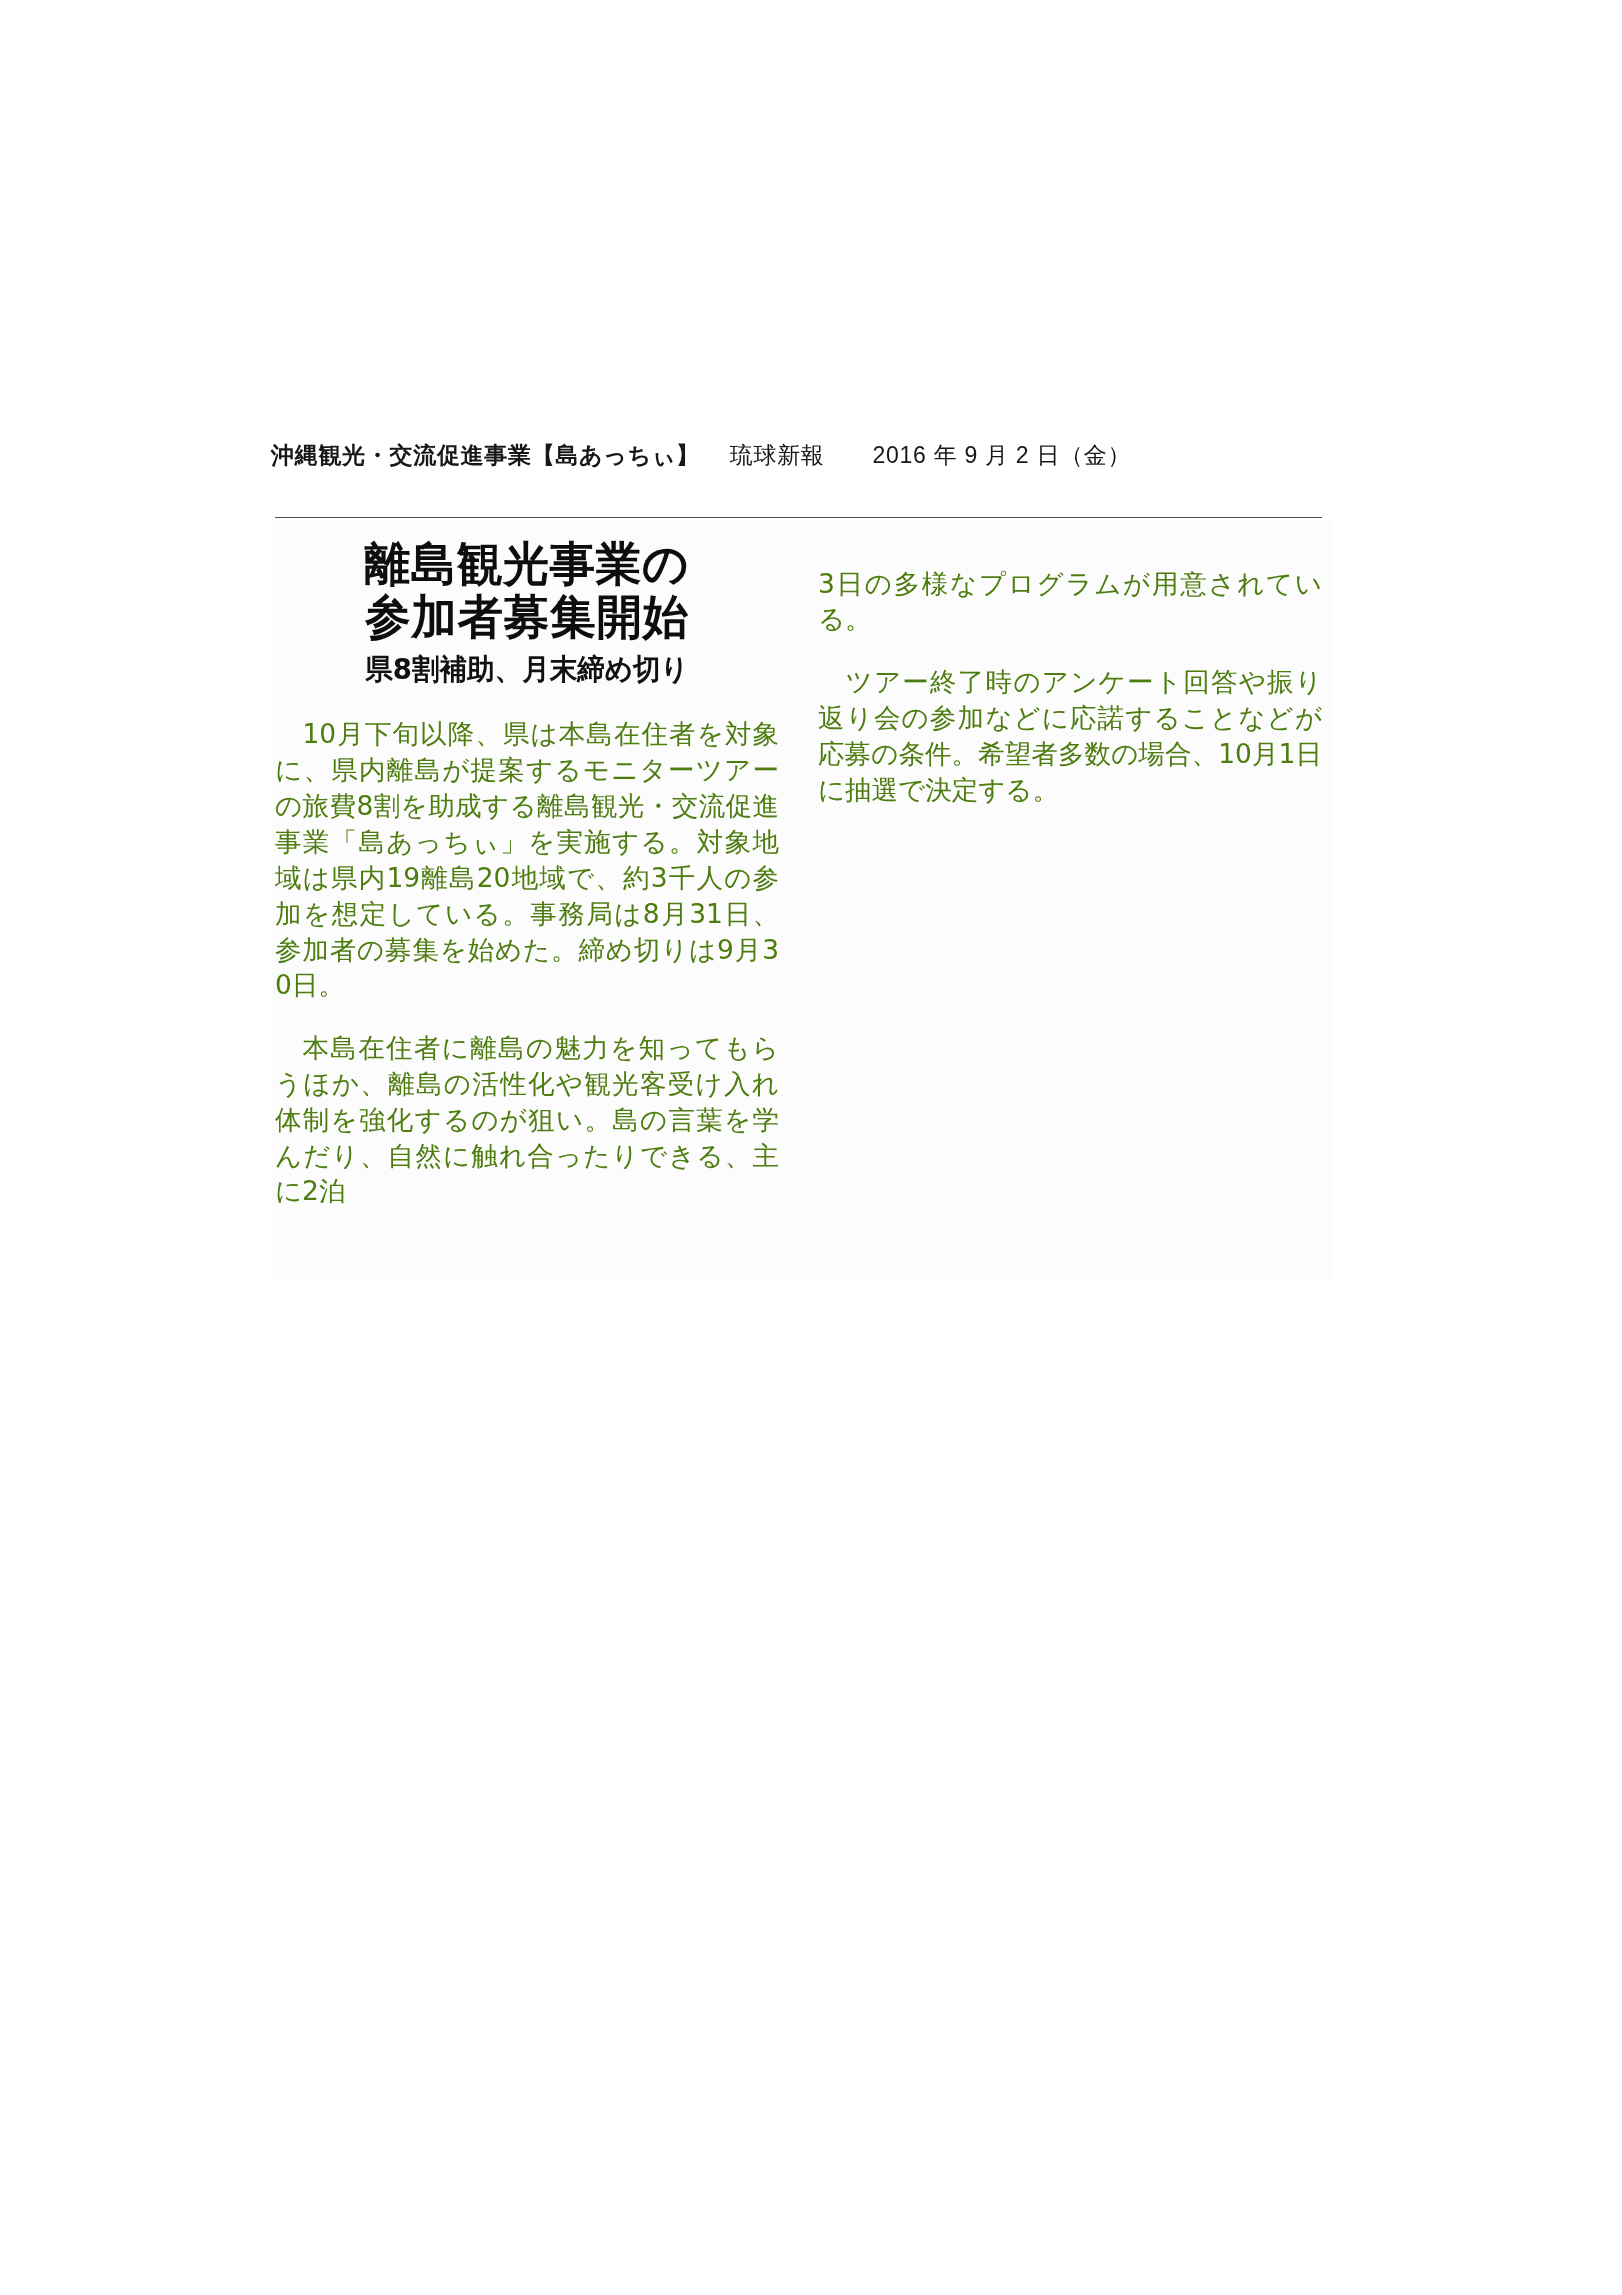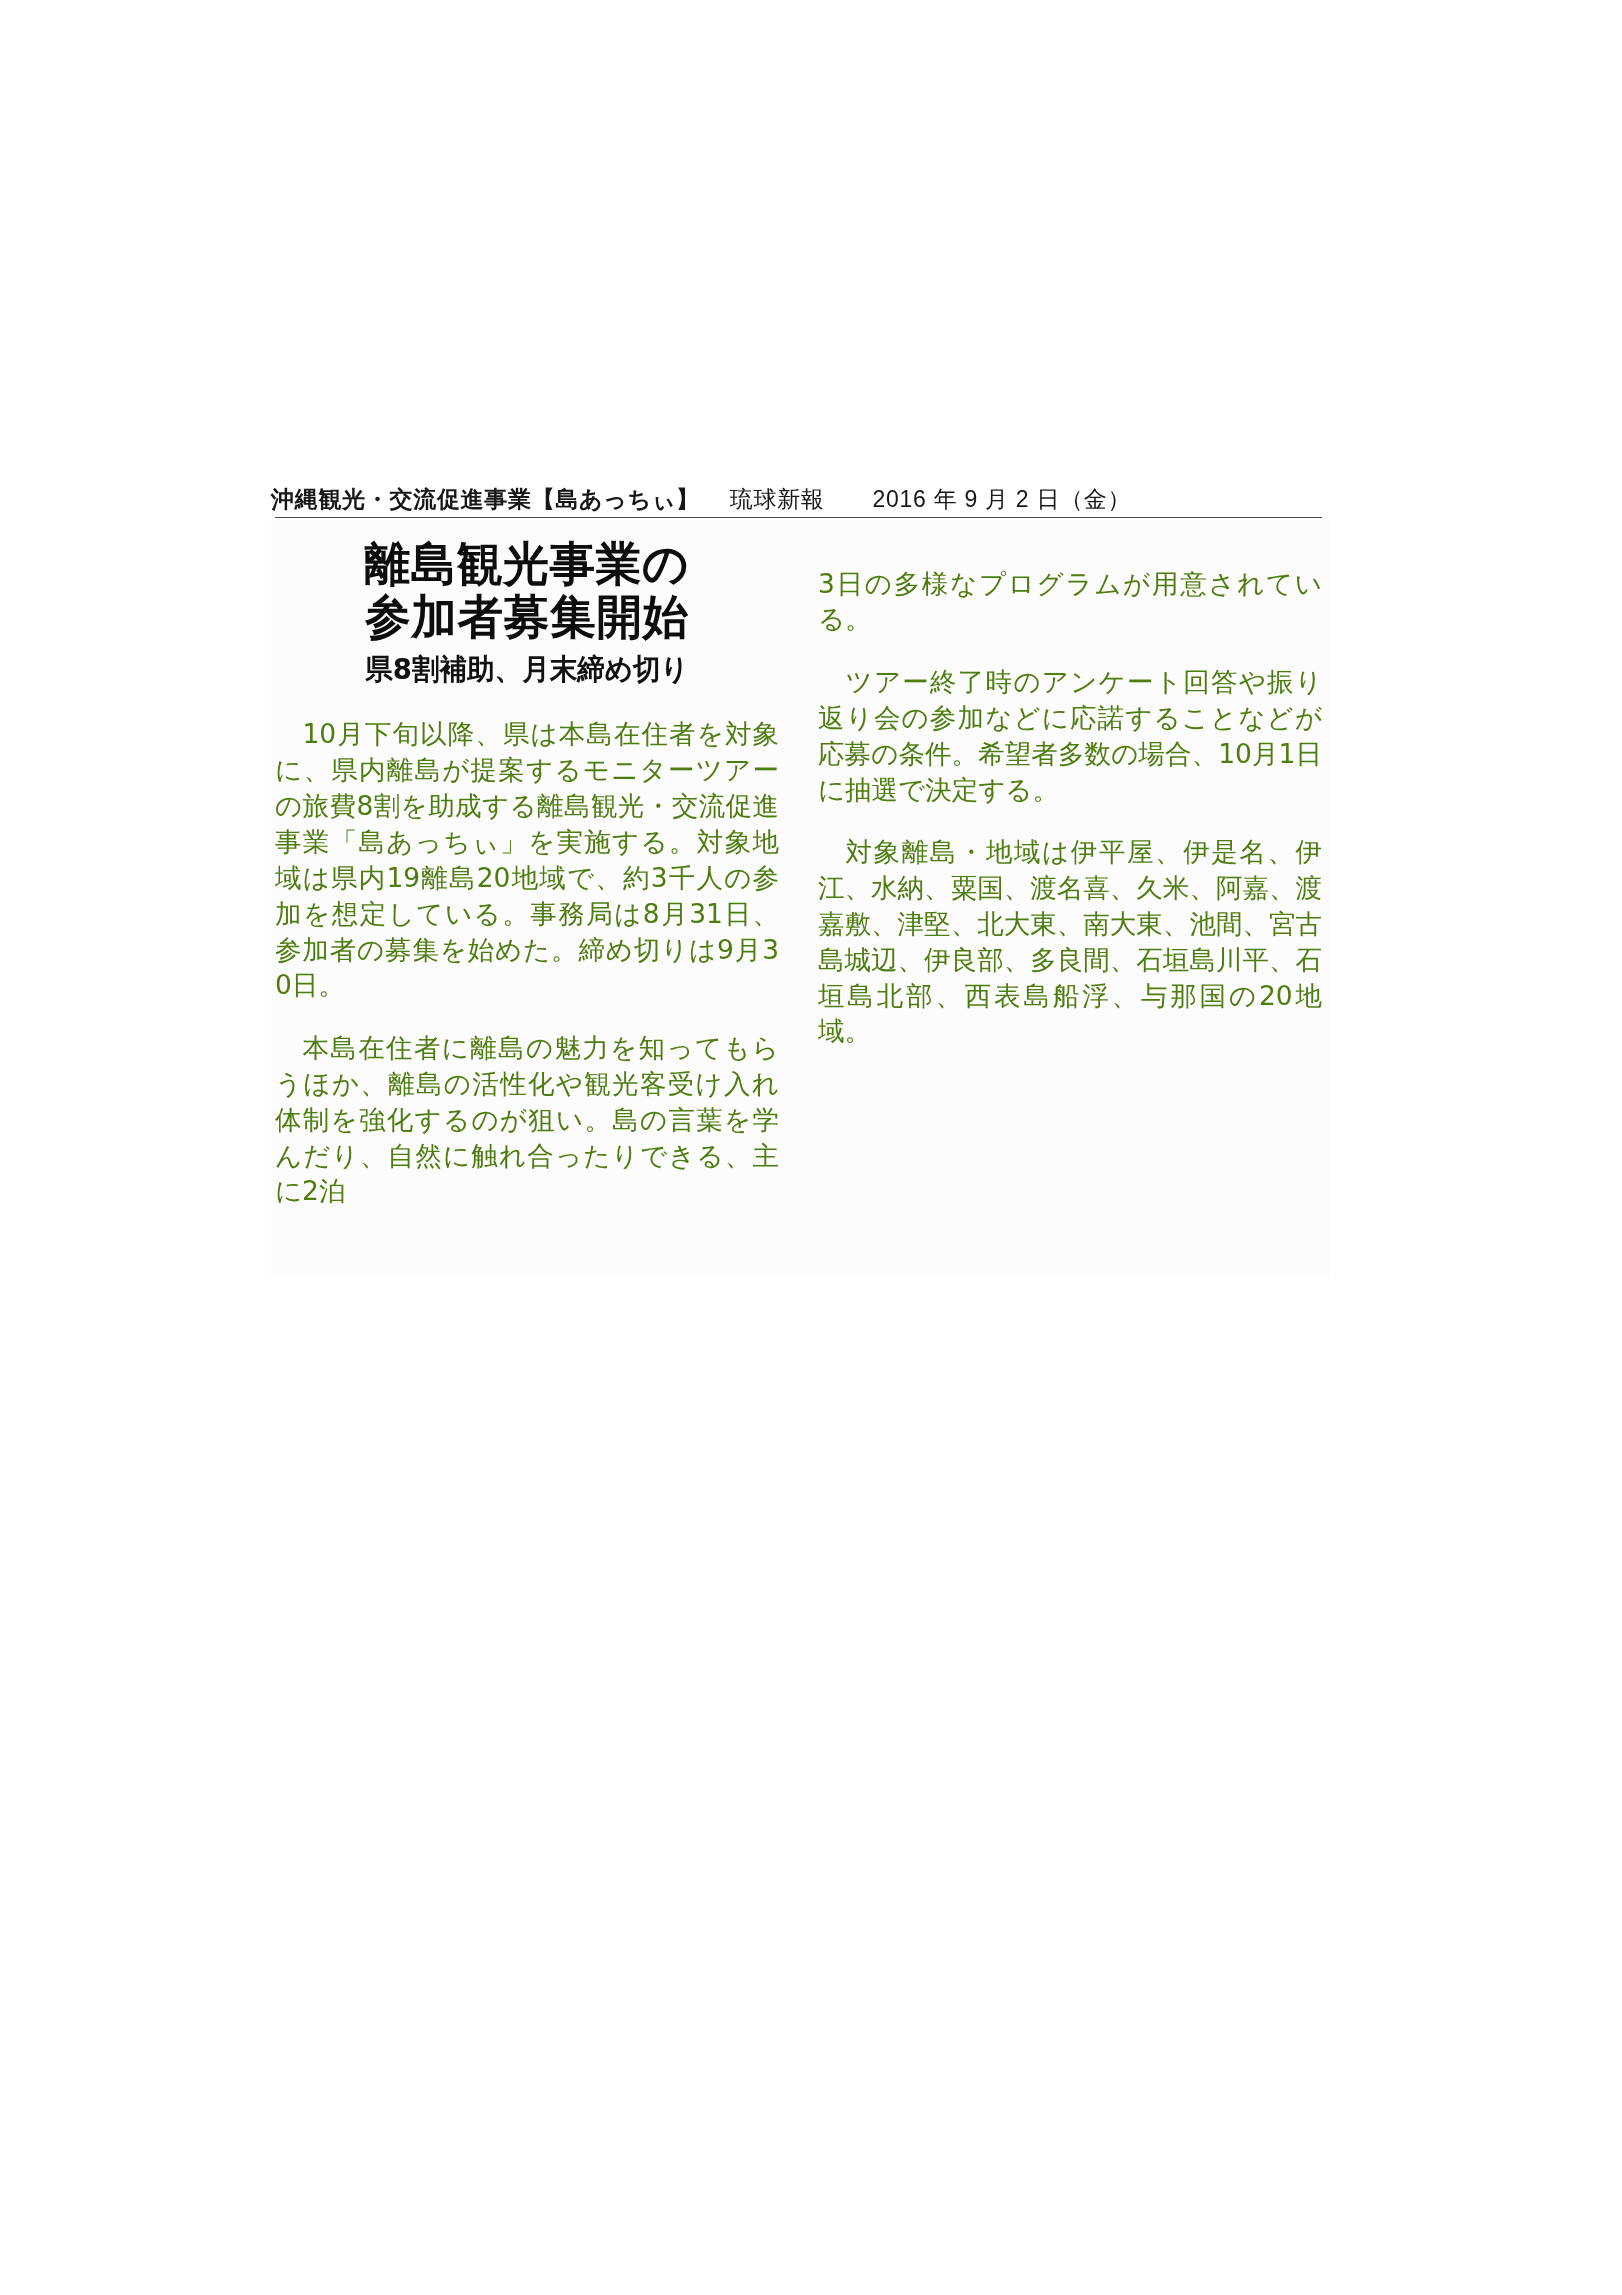--- a/index.html
+++ b/index.html
@@ -45,21 +45,20 @@
   }
   .doc-header .h-paper {
     margin-left: 30px;
     font-weight: 400;
     letter-spacing: 0.7px;
   }
   .doc-header .h-date {
     margin-left: 48px;
     font-weight: 400;
     letter-spacing: 0.7px;
-    margin-top: 44px;
   }
 
   
   .header-rule {
     position: absolute;
     left: 275px;
     top: 517px;
     width: 1047px;
     height: 1.3px;
     background: #4a4a4a;
@@ -193,19 +192,18 @@
       <div class="body-text">
         <p class="para">10月下旬以降、県は本島在住者を対象に、県内離島が提案するモニターツアーの旅費8割を助成する離島観光・交流促進事業「島あっちぃ」を実施する。対象地域は県内19離島20地域で、約3千人の参加を想定している。事務局は8月31日、参加者の募集を始めた。締め切りは9月30日。</p>
         <p class="para">本島在住者に離島の魅力を知ってもらうほか、離島の活性化や観光客受け入れ体制を強化するのが狙い。島の言葉を学んだり、自然に触れ合ったりできる、主に2泊</p>
       </div>
     </div>
 
     <div class="col col-right">
       <div class="body-text" style="margin-top:0">
         <p class="para first-of-col">3日の多様なプログラムが用意されている。</p>
         <p class="para">ツアー終了時のアンケート回答や振り返り会の参加などに応諾することなどが応募の条件。希望者多数の場合、10月1日に抽選で決定する。</p>
-        <p class="para">対象離島・地域は伊平屋、伊是名、伊江、水納、粟国、渡名喜、久米、阿嘉、渡嘉敷、津堅、北大東、南大東、池間、宮古島城辺、伊良部、多良間、石垣島川平、石垣島北部、西表島船浮、与那国の20地域。</p>
       </div>
     </div>
 
   </div>
 </div>
 
 
 </body></html>

